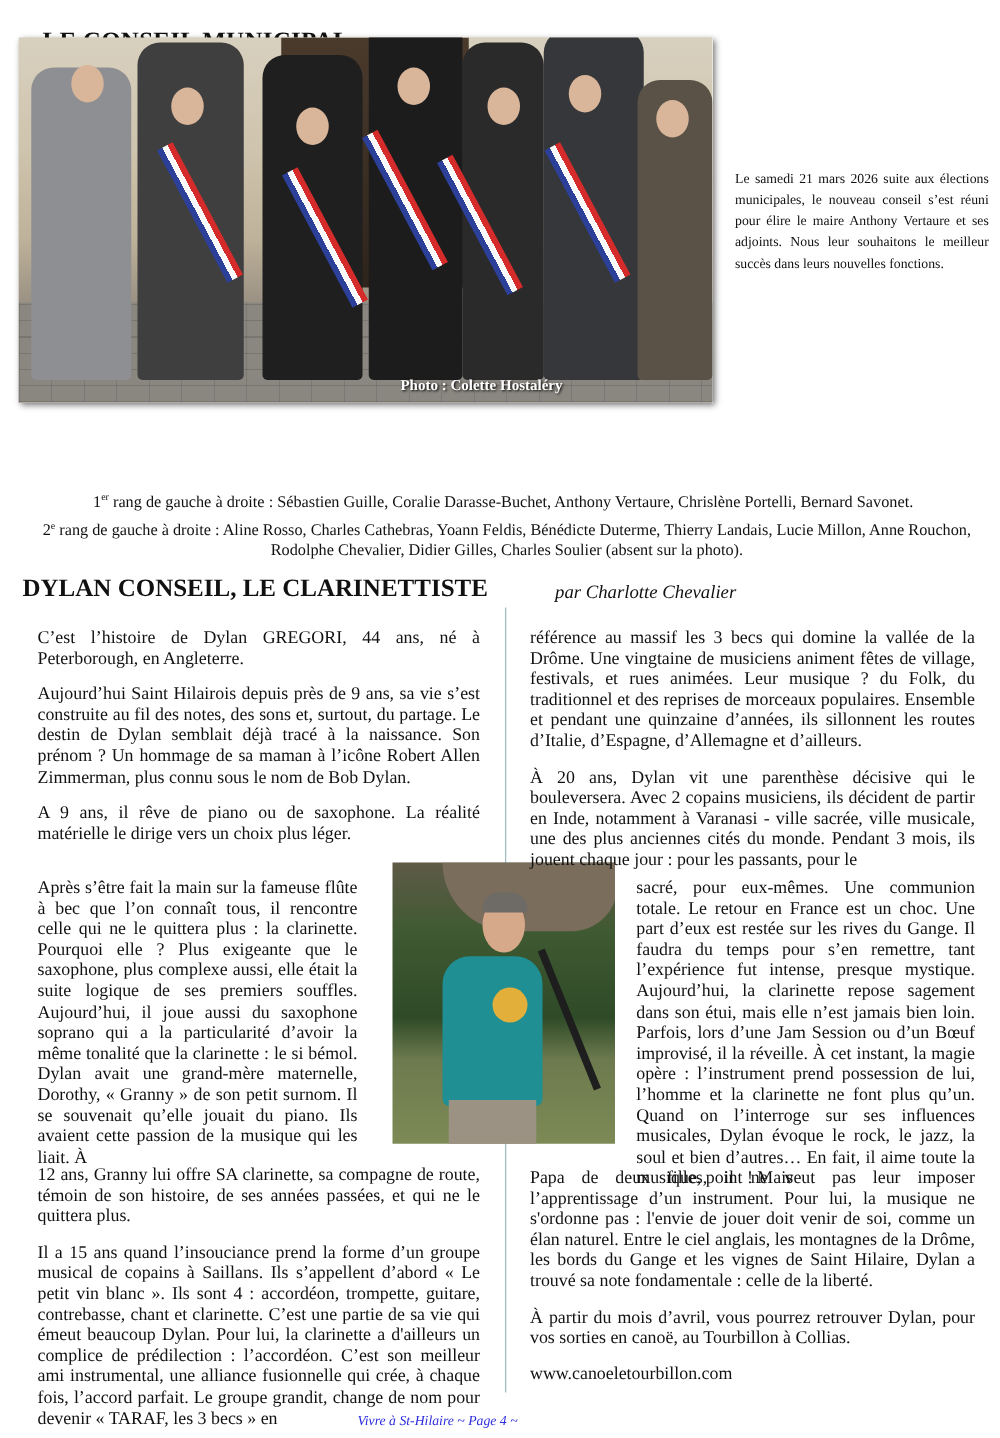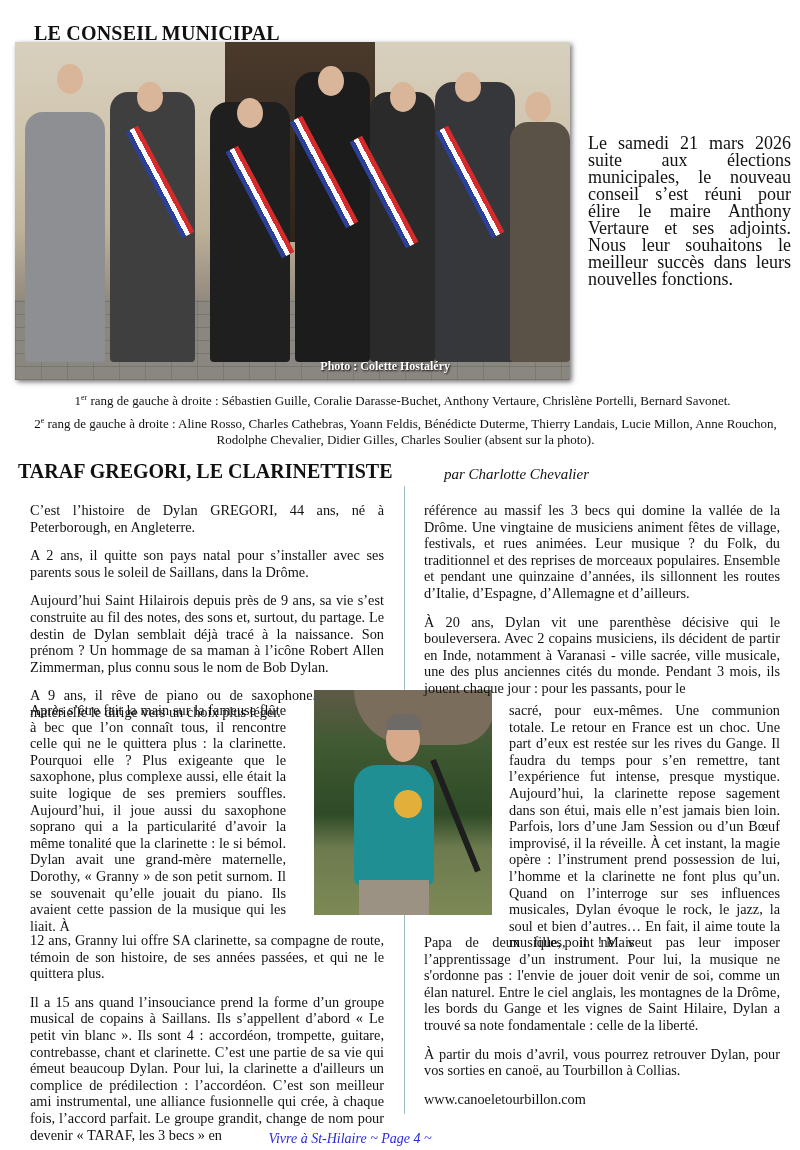--- a/index.html
+++ b/index.html
@@ -2,38 +2,38 @@
 <html><head>
 <meta charset="utf-8">
 <style>
   html, body { margin: 0; padding: 0; background: #ffffff; }
   body { width: 800px; height: 1150px; position: relative; overflow: hidden;
          font-family: "Liberation Serif", "DejaVu Serif", serif; color: #111; }
   .abs { position: absolute; }
 
   .h1 { left: 18px; top: 6px; font-size: 20px; font-weight: bold; letter-spacing: 0.2px; margin: 16px; }
 
-  .photo-main { left: 15px; top: 42px; width: 555px; height: 338px;
+  .photo-main { left: 15px; top: 30px; width: 555px; height: 292px;
     box-shadow: 2px 2px 5px rgba(0,0,0,0.55); overflow: hidden;
     background: linear-gradient(180deg, #d8d0bf 0%, #cfc4ad 30%, #bfb29a 55%, #8f877c 78%, #76716b 100%); }
   .photo-main .door { position: absolute; left: 210px; top: 0; width: 150px; height: 200px;
     background: linear-gradient(180deg, #4a3a2c, #2d241c); }
   .photo-main .pavers { position: absolute; left: 0; right: 0; bottom: 0; height: 80px;
     background:
       repeating-linear-gradient(90deg, rgba(0,0,0,0.10) 0 1px, transparent 1px 26px),
       repeating-linear-gradient(0deg, rgba(0,0,0,0.12) 0 1px, transparent 1px 13px),
       #8a8680; }
   .person { position: absolute; bottom: 18px; border-radius: 18px 18px 4px 4px; }
   .head { position: absolute; width: 26px; height: 30px; border-radius: 50%; background: #d9b59a; }
   .sash { position: absolute; width: 14px; height: 120px; transform: rotate(-28deg);
     background: linear-gradient(90deg, #2c3f99 0 33%, #fafafa 33% 66%, #d52b2b 66% 100%); }
   .photo-credit { position: absolute; right: 120px; bottom: 6px; color: #fff;
     font-size: 12px; font-weight: bold; text-shadow: 1px 1px 2px #000; }
 
-  .side-text { left: 588px; top: 135px; width: 203px; font-size: 18px; line-height: 17px; text-align: justify; }
+  .side-text { left: 588px; top: 135px; width: 203px; font-size: 11px; line-height: 17px; text-align: justify; }
 
   .caption { left: 15px; width: 775px; font-size: 13px; line-height: 16px; text-align: center; }
   .caption sup { font-size: 8px; }
   .cap1 { top: 390px; }
   .cap2 { top: 413px; left: 18px; }
 
   .h2 { left: 18px; top: 460px; font-size: 20px; font-weight: bold; margin: 0; }
   .byline { left: 444px; top: 466px; font-size: 15px; font-style: italic; }
 
   .col { font-size: 14.3px; line-height: 16.6px; text-align: justify; }
@@ -56,21 +56,21 @@
   .photo-clar .face { position: absolute; left: 72px; top: 28px; width: 34px; height: 44px;
     border-radius: 50%; background: #d7a98b; }
   .photo-clar .hair { position: absolute; left: 72px; top: 24px; width: 36px; height: 16px;
     border-radius: 18px 18px 4px 4px; background: #6e6a66; }
   .photo-clar .pants { position: absolute; left: 45px; top: 190px; width: 70px; height: 40px; background: #9c9283; }
   .photo-clar .logo { position: absolute; left: 80px; top: 100px; width: 28px; height: 28px;
     border-radius: 50%; background: #e2b03a; }
   .photo-clar .clarinet { position: absolute; left: 116px; top: 70px; width: 6px; height: 120px;
     background: #1e1e1e; transform: rotate(-22deg); transform-origin: top; }
 
-  .footer { left: 0; width: 700px; top: 1131px; text-align: center; font-size: 14px;
+  .footer { left: 0; width: 700px; top: 1131px; text-align: center; font-size: 11px;
     font-style: italic; color: #2a2adc; }
 </style>
 </head>
 <body>
 
 <h1 class="abs h1">LE CONSEIL MUNICIPAL</h1>
 
 <div class="abs photo-main">
   <div class="door"></div>
   <div class="pavers"></div>
@@ -98,28 +98,27 @@
 
 <div class="abs side-text">Le samedi 21 mars 2026 suite aux élections municipales, le nouveau conseil s’est réuni pour élire le maire Anthony Vertaure et ses adjoints. Nous leur souhaitons le meilleur succès dans leurs nouvelles fonctions.</div>
 
 <div class="abs caption cap1">
   <span>1</span><sup>er</sup><span> rang de gauche à droite : Sébastien Guille, Coralie Darasse-Buchet, Anthony Vertaure, Chrislène Portelli, Bernard Savonet.</span>
 </div>
 <div class="abs caption cap2">
   <span>2</span><sup>e</sup><span> rang de gauche à droite : Aline Rosso, Charles Cathebras, Yoann Feldis, Bénédicte Duterme, Thierry Landais, Lucie Millon, Anne Rouchon, Rodolphe Chevalier, Didier Gilles, Charles Soulier (absent sur la photo).</span>
 </div>
 
-<h2 class="abs h2">TARAF GREGORI, LE CLARINETTISTE</h2>
+<h2 class="abs h2">DYLAN CONSEIL, LE CLARINETTISTE</h2>
 <div class="abs byline">par Charlotte Chevalier</div>
 
 <div class="abs col-rule"></div>
 
 <div class="abs col col-left-top">
   <p>C’est l’histoire de Dylan GREGORI, 44 ans, né à Peterborough, en Angleterre.</p>
-  <p>A 2 ans, il quitte son pays natal pour s’installer avec ses parents sous le soleil de Saillans, dans la Drôme.</p>
   <p>Aujourd’hui Saint Hilairois depuis près de 9 ans, sa vie s’est construite au fil des notes, des sons et, surtout, du partage. Le destin de Dylan semblait déjà tracé à la naissance. Son prénom ? Un hommage de sa maman à l’icône Robert Allen Zimmerman, plus connu sous le nom de Bob Dylan.</p>
   <p>A 9 ans, il rêve de piano ou de saxophone. La réalité matérielle le dirige vers un choix plus léger.</p>
 </div>
 
 <div class="abs col col-left-wrap">
   <p>Après s’être fait la main sur la fameuse flûte à bec que l’on connaît tous, il rencontre celle qui ne le quittera plus : la clarinette. Pourquoi elle ? Plus exigeante que le saxophone, plus complexe aussi, elle était la suite logique de ses premiers souffles. Aujourd’hui, il joue aussi du saxophone soprano qui a la particularité d’avoir la même tonalité que la clarinette : le si bémol. Dylan avait une grand-mère maternelle, Dorothy, « Granny » de son petit surnom. Il se souvenait qu’elle jouait du piano. Ils avaient cette passion de la musique qui les liait. À</p>
 </div>
 
 <div class="abs photo-clar">
   <div class="trunk"></div>

